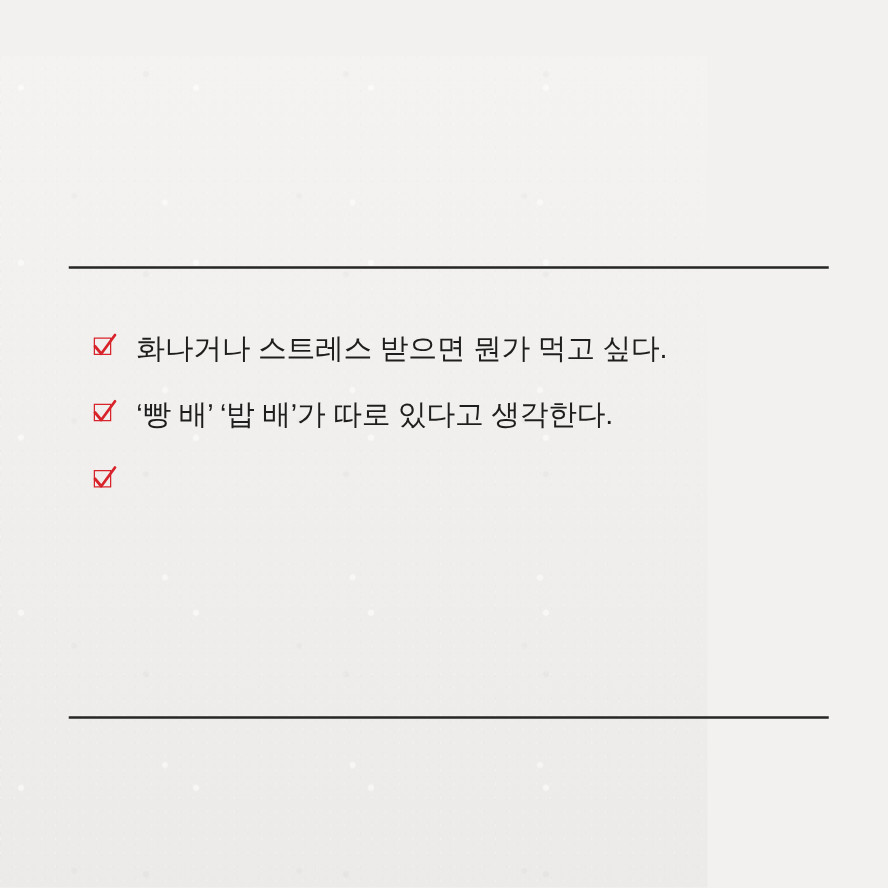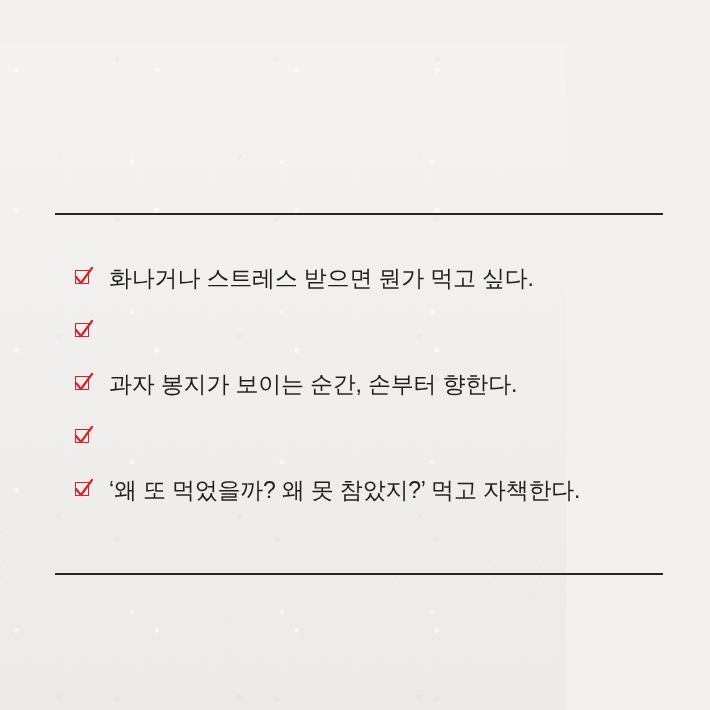--- a/index.html
+++ b/index.html
@@ -133,54 +133,33 @@
 
     <li class="list-item">
       <span class="check">
         <span class="box"></span>
         <span class="mark">
           <svg width="20" height="22" viewBox="0 0 20 22" fill="none" aria-hidden="true">
             <path d="M2 11 L7 17 L18 2" stroke="#d8232a" stroke-width="2.2" stroke-linecap="round" stroke-linejoin="round"></path>
           </svg>
         </span>
       </span>
+      <span class="item-text">‘빵 배’ ‘밥 배’가 따로 있다고 생각한다.</span>
     </li>
 
-    <li class="list-item">
-      <span class="check">
-        <span class="box"></span>
-        <span class="mark">
-          <svg width="20" height="22" viewBox="0 0 20 22" fill="none" aria-hidden="true">
-            <path d="M2 11 L7 17 L18 2" stroke="#d8232a" stroke-width="2.2" stroke-linecap="round" stroke-linejoin="round"></path>
-          </svg>
-        </span>
-      </span>
-      <span class="item-text">과자 봉지가 보이는 순간, 손부터 향한다.</span>
-    </li>
 
     <li class="list-item">
       <span class="check">
         <span class="box"></span>
         <span class="mark">
           <svg width="20" height="22" viewBox="0 0 20 22" fill="none" aria-hidden="true">
             <path d="M2 11 L7 17 L18 2" stroke="#d8232a" stroke-width="2.2" stroke-linecap="round" stroke-linejoin="round"></path>
           </svg>
         </span>
       </span>
     </li>
 
-    <li class="list-item">
-      <span class="check">
-        <span class="box"></span>
-        <span class="mark">
-          <svg width="20" height="22" viewBox="0 0 20 22" fill="none" aria-hidden="true">
-            <path d="M2 11 L7 17 L18 2" stroke="#d8232a" stroke-width="2.2" stroke-linecap="round" stroke-linejoin="round"></path>
-          </svg>
-        </span>
-      </span>
-      <span class="item-text">‘왜 또 먹었을까? 왜 못 참았지?’ 먹고 자책한다.</span>
-    </li>
 
   </ul>
 
   <div class="rule-bottom"></div>
 
 </div>
 
 </body></html>

